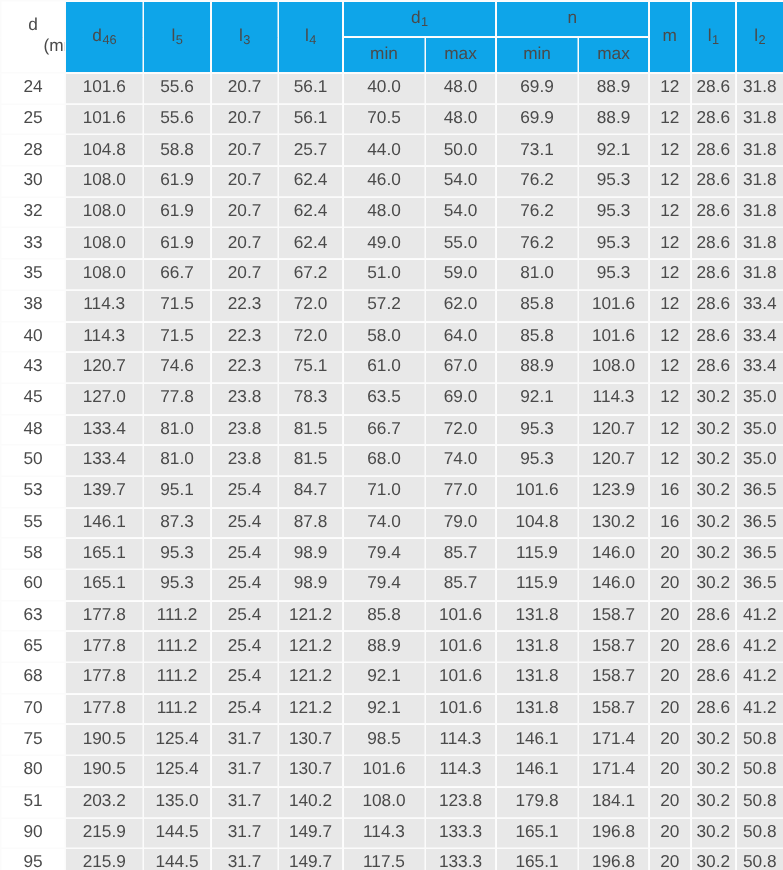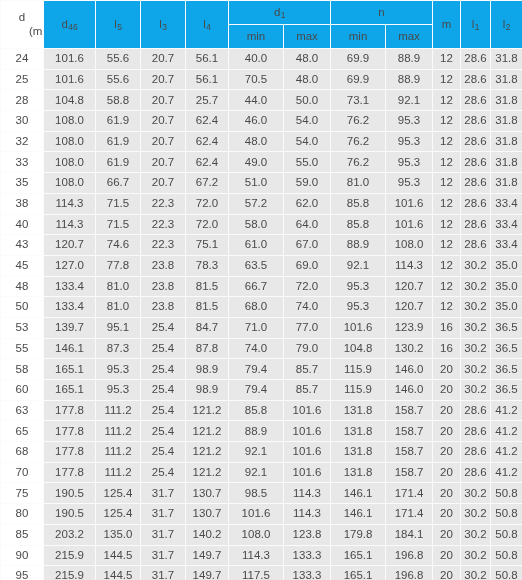--- a/index.html
+++ b/index.html
@@ -446,21 +446,21 @@
         <td>130.7</td>
         <td>101.6</td>
         <td>114.3</td>
         <td>146.1</td>
         <td>171.4</td>
         <td>20</td>
         <td>30.2</td>
         <td>50.8</td>
       </tr>
       <tr>
-        <td class="col-d">85</td>
+        <td class="col-d">51</td>
         <td>203.2</td>
         <td>135.0</td>
         <td>31.7</td>
         <td>140.2</td>
         <td>108.0</td>
         <td>123.8</td>
         <td>179.8</td>
         <td>184.1</td>
         <td>20</td>
         <td>30.2</td>

